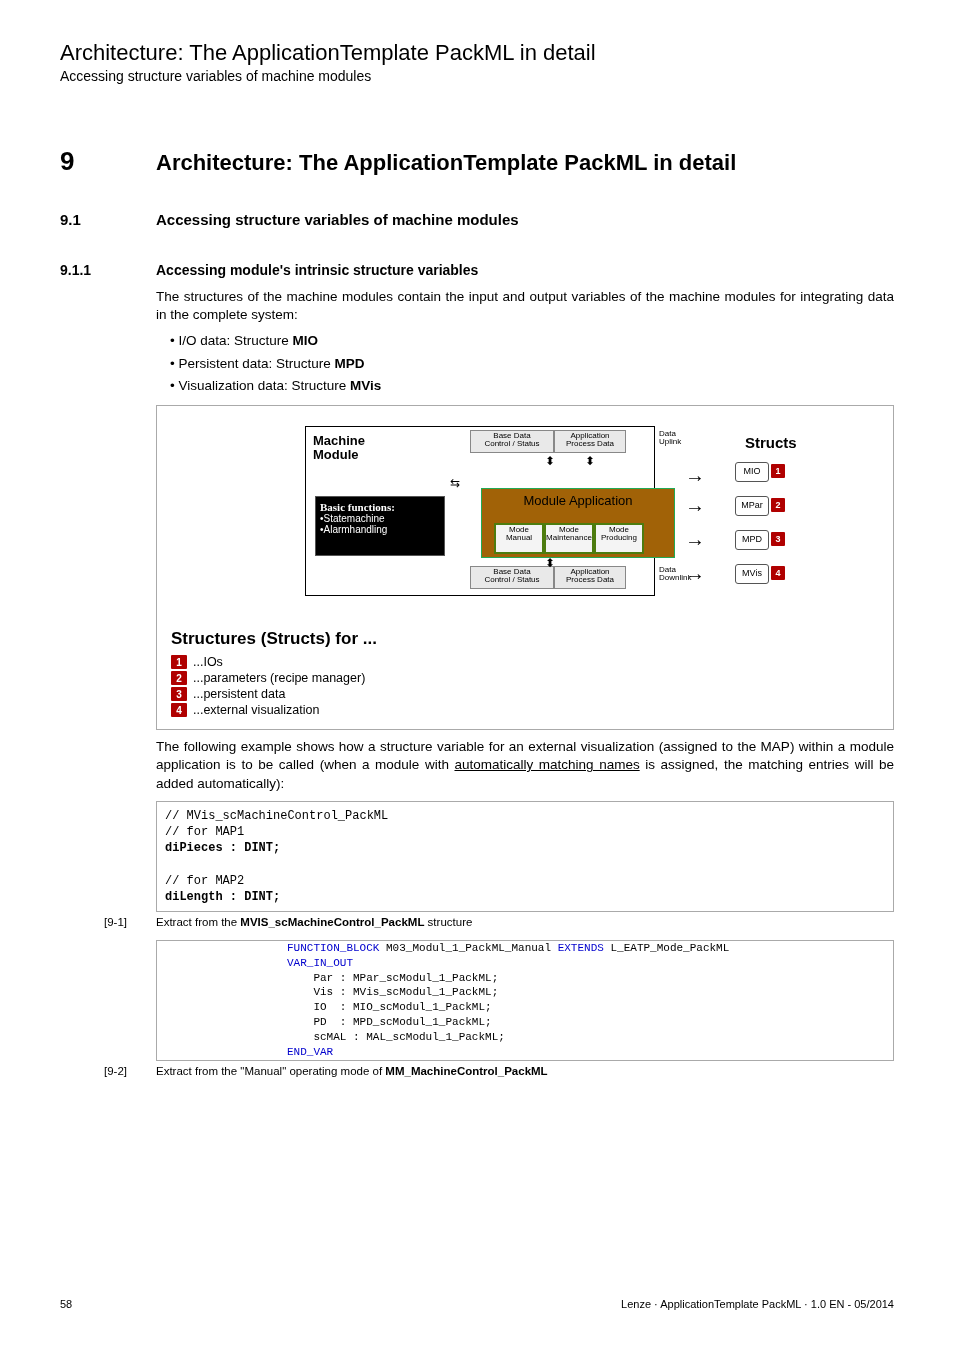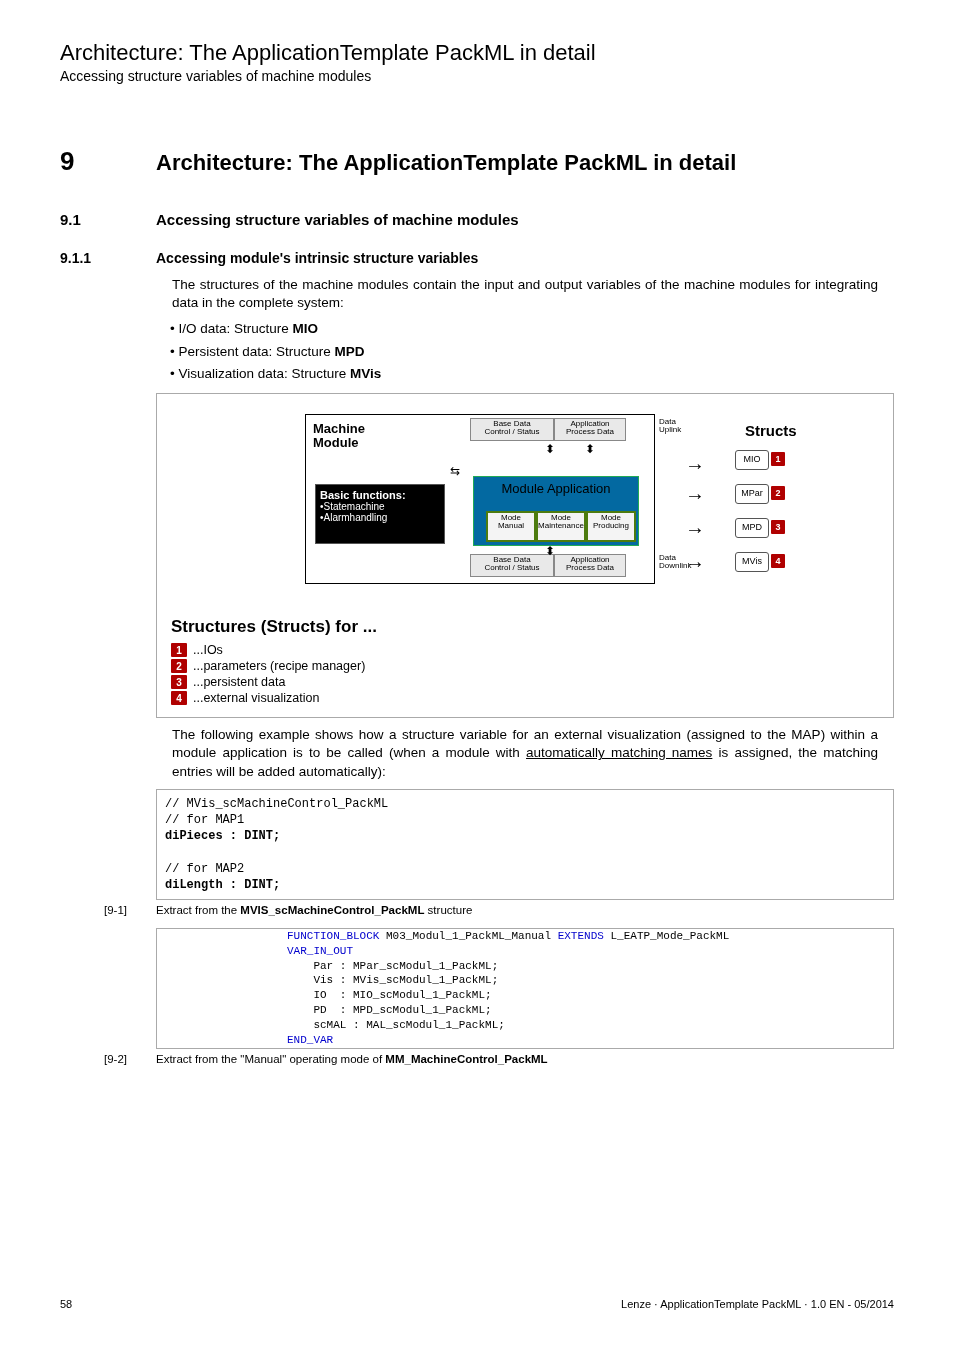--- a/index.html
+++ b/index.html
@@ -41,29 +41,29 @@
   .sec-num {
     width: 96px;
     flex: 0 0 96px;
     font-weight: 700;
   }
   .sec9-row .sec-num { font-size: 26px; }
   .sec9-row .sec-title { font-size: 22px; font-weight: 700; }
   .sec91-row { margin-top: 34px; }
   .sec91-row .sec-num { font-size: 15px; }
   .sec91-row .sec-title { font-size: 15px; font-weight: 700; }
-  .sec911-row { margin-top: 22px; margin-bottom: 10px; }
+  .sec911-row { margin-top: 34px; margin-bottom: 10px; }
   .sec911-row .sec-num { font-size: 14px; }
   .sec911-row .sec-title { font-size: 14px; font-weight: 700; }
   .body-block {
     margin-left: 96px;
     font-size: 13.5px;
     line-height: 1.35;
   }
-  .body-block p { margin: 8px 16px; text-align: justify;}
+  .body-block p { margin: 8px 0; text-align: justify;}
   ul.bullets {
     list-style: none;
     padding-left: 14px;
     margin: 8px 0;
   }
   ul.bullets li::before {
     content: "• ";
   }
   ul.bullets li { margin: 4px 0; }
   .figure-box {
@@ -164,24 +164,24 @@
     border: 1.5px solid #000;
   }
   .d-mm-title {
     position:absolute; left:68px; top:18px; font-weight:700; font-size:13px; line-height:1.1;
     text-align:left;
   }
   .d-bf {
     left: 70px; top: 80px; width: 130px; height: 60px;
     background:#000; color:#fff; font-size:10px; text-align:left; padding:4px;
   }
-  .d-bf .t { font-weight:700; font-size:11px; }
+  .d-bf .t { font-weight:700; font-size:11px;font-family:Liberation Serif, serif; }
   .d-app {
-    left: 228px; top: 72px; width: 166px; height: 70px;
-    border:1.5px solid #2a5; background:#0369a1;
+    left: 236px; top: 72px; width: 194px; height: 70px;
+    border:1.5px solid #2a5; background:#a16207;
   }
   .d-app-title { font-size:13px; font-weight:400; margin-top:4px; color:#000;}
   .d-mode {
     position:absolute; width:46px; height:26px; border:2px solid #4d7c0f; background:#f4f4f4;
     font-size:8px; line-height:1.05; padding-top:1px;
   }
   .d-tab {
     position:absolute; height:20px; border:1px solid #888; background:#ddd;
     font-size:8px; line-height:1.05; padding-top:1px;
   }

